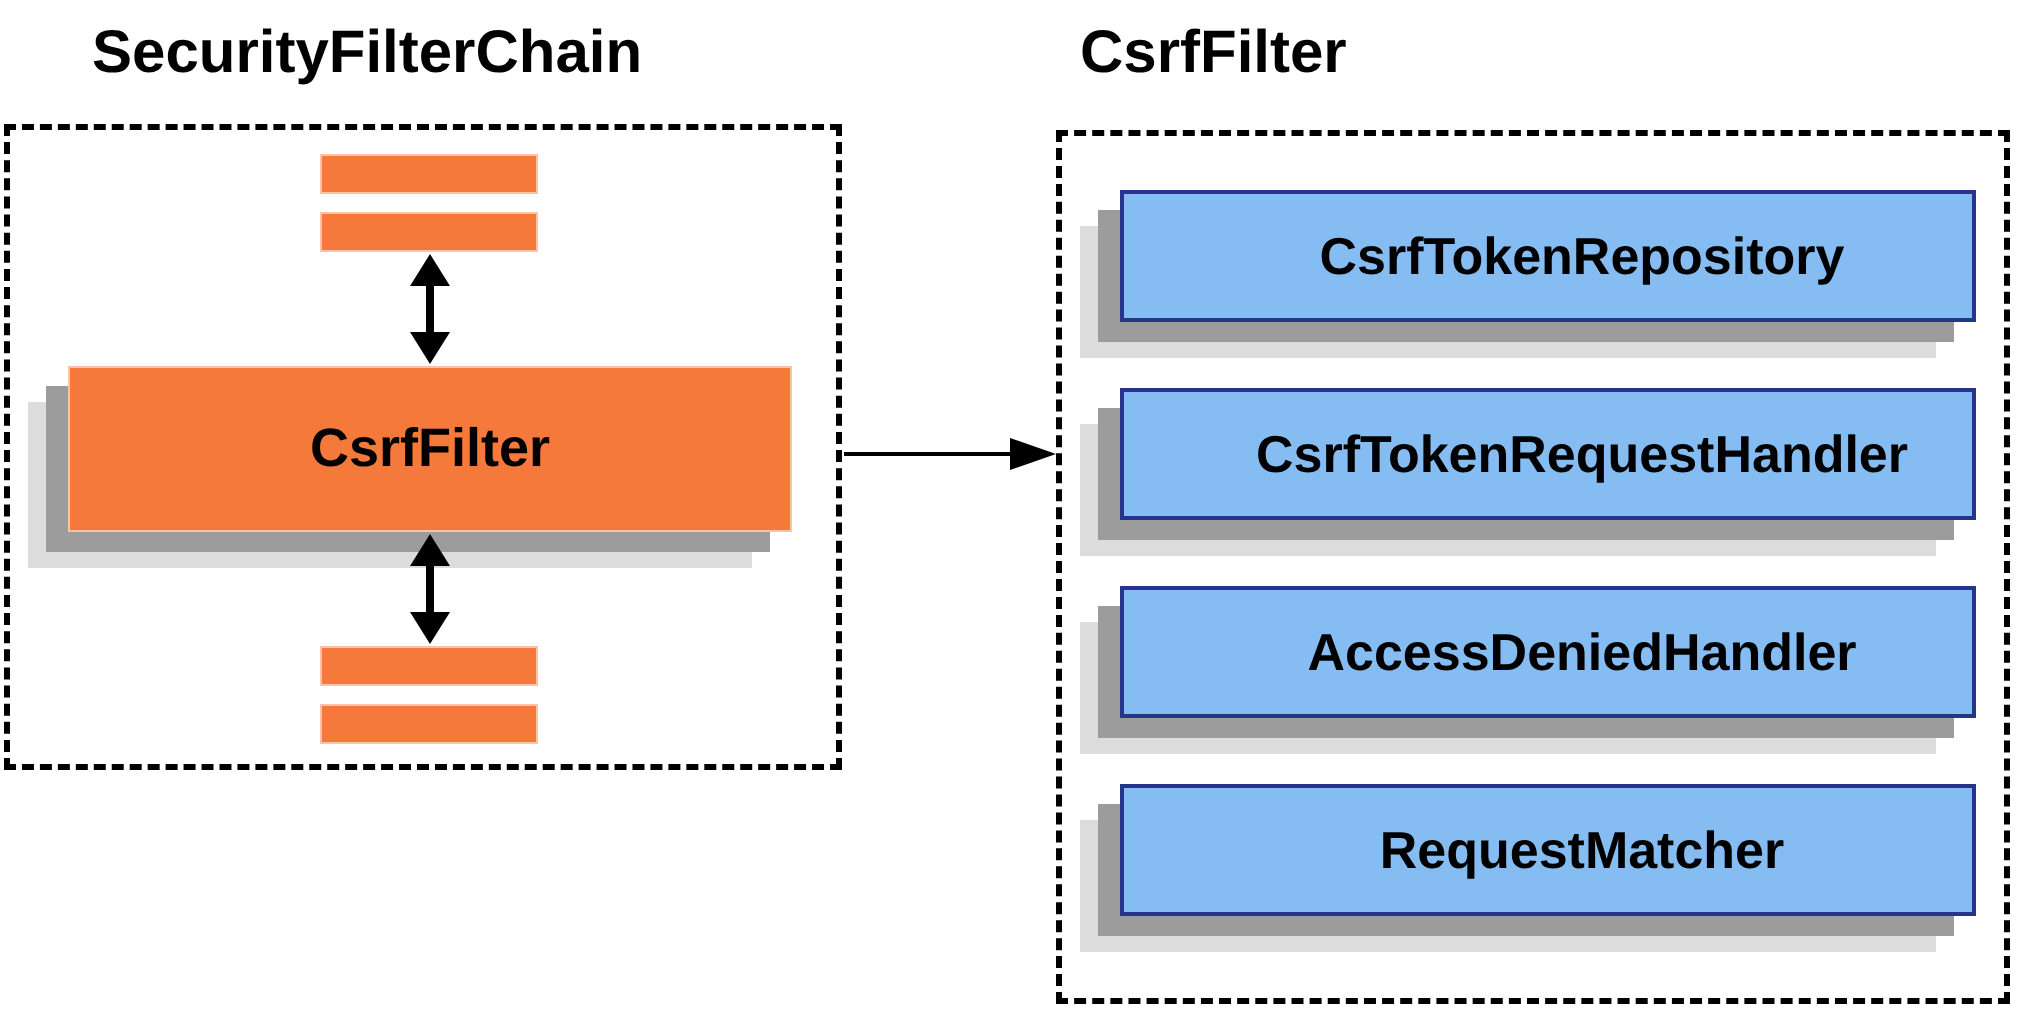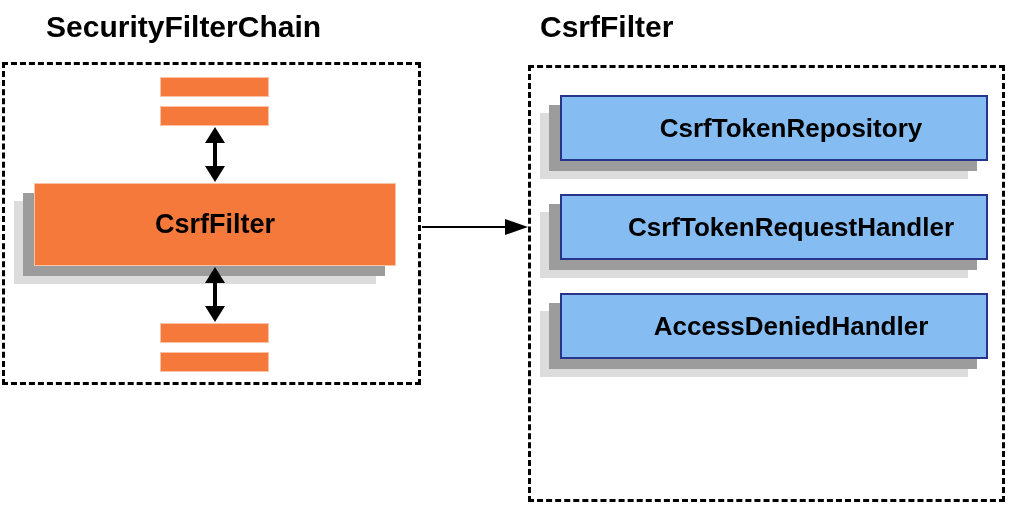--- a/index.html
+++ b/index.html
@@ -117,14 +117,17 @@
   </div>
 
   <div class="component" id="component-2">
     <span>AccessDeniedHandler</span>
   </div>
 
   <div class="component" id="component-1">
     <span>CsrfTokenRequestHandler</span>
   </div>
 
+  <div class="component" id="component-3">
+    <span>RequestMatcher</span>
+  </div>
 
 </div>
 
 </body></html>

